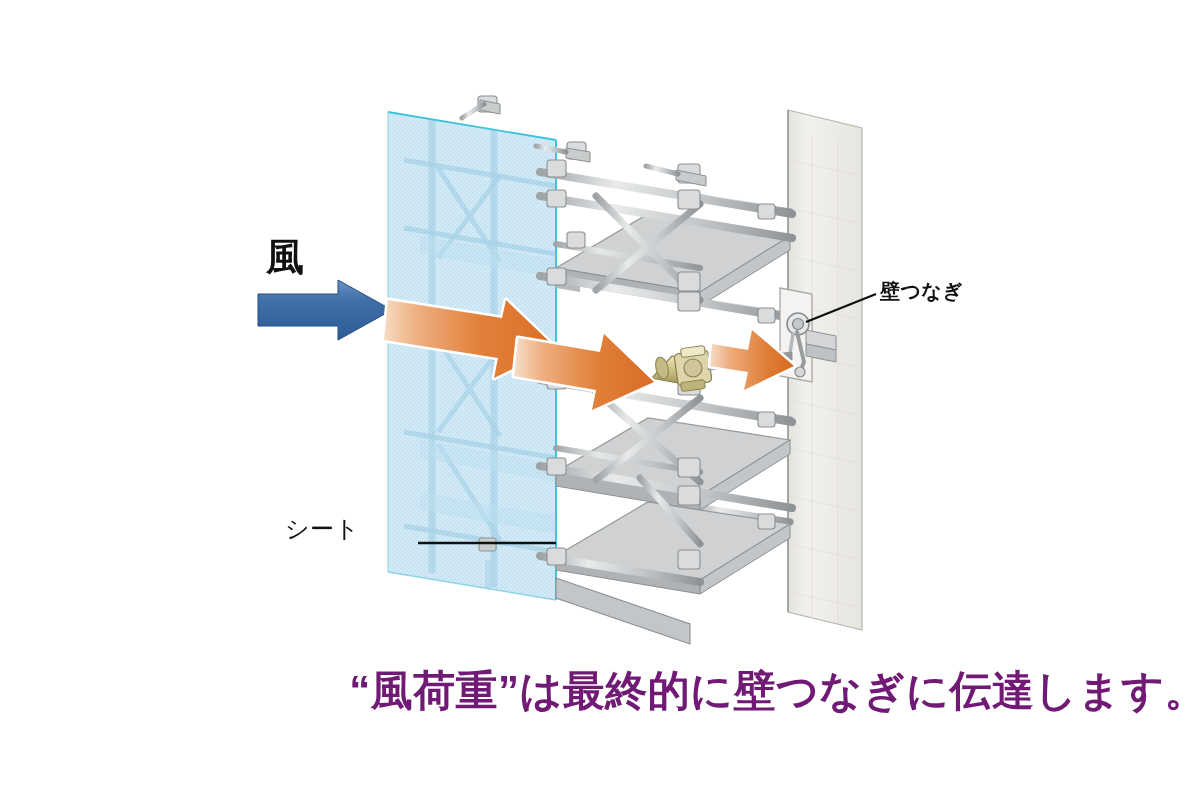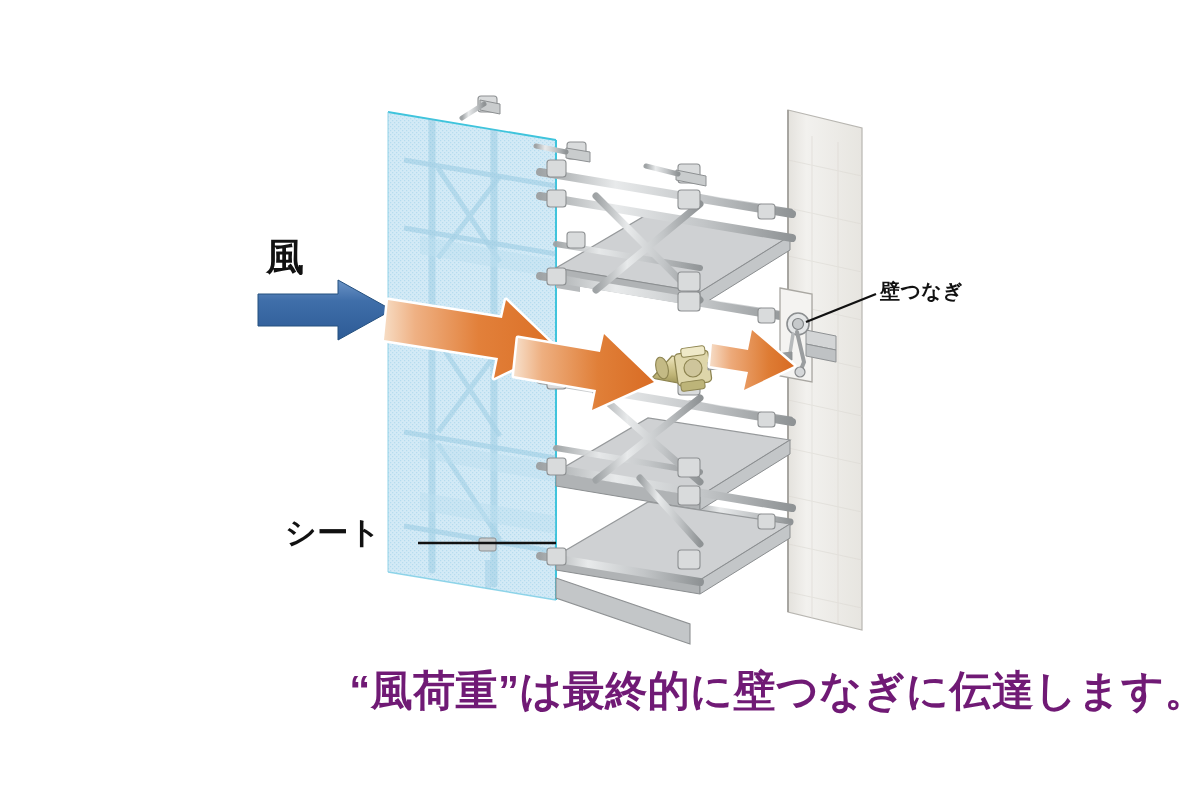--- a/index.html
+++ b/index.html
@@ -13,21 +13,21 @@
   .lbl{
     position:absolute;
     color:#111111;
     font-weight:700;
     letter-spacing:0.02em;
     white-space:nowrap;
     line-height:1;
   }
   #lbl-wind{left:266px;top:238px;font-size:38px;}
   #lbl-walltie{left:880px;top:281px;font-size:20px;font-weight:600;}
-  #lbl-sheet{left:285px;top:517px;font-size:31px;font-weight:700;}
+  #lbl-sheet{left:285px;top:517px;font-size:24px;font-weight:400;}
   #caption{
     position:absolute;left:0;top:668px;width:1200px;
     text-align:right;
     font-size:42px;font-weight:700;color:#701a75;
     letter-spacing:0.01em;line-height:1.1;padding-left:7px;
   }
 </style>
 </head>
 <body>
 

